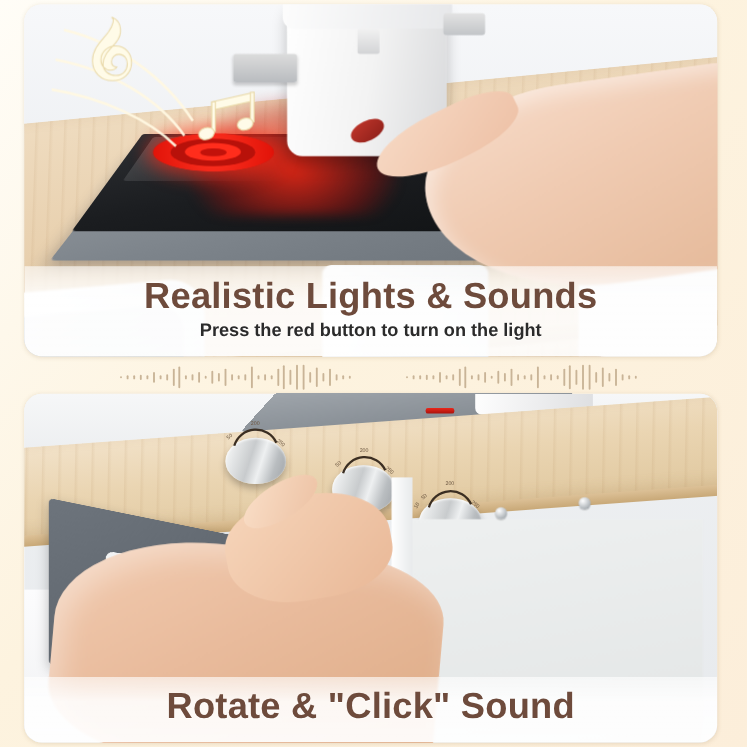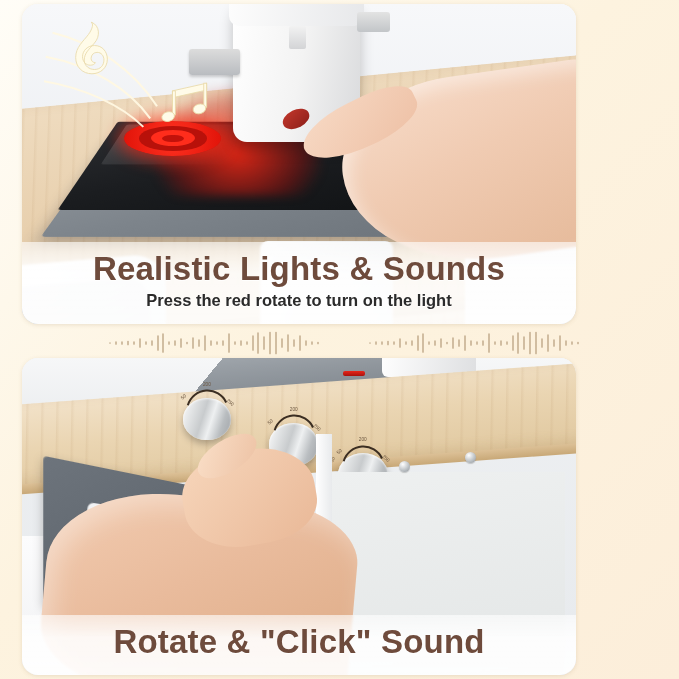--- a/index.html
+++ b/index.html
@@ -7,21 +7,21 @@
     width:679px;height:679px;overflow:hidden;
     background:#fdf4e2;
     font-family:"Liberation Sans", sans-serif;
     position:relative;
   }
   .stage{position:absolute;inset:0;background:
      linear-gradient(135deg,#fffdf7 0%,#fdf3df 45%,#fceeda 100%);}
 
   
   .panel{
-    position:absolute;left:22px;width:554px;
+    position:absolute;left:22px;width:630px;
     border-radius:16px;overflow:hidden;
     box-shadow:0 1px 4px rgba(150,120,80,.18);
     background:#fff;
   }
   #panel-top{top:4px;height:320px;}
   #panel-bottom{top:358px;height:317px;}
 
   .scene{position:absolute;inset:0;overflow:hidden;}
 
   
@@ -288,21 +288,21 @@
             <rect x="150" y="86" width="3.4" height="28"></rect>
             <rect x="186.6" y="77" width="3.4" height="28"></rect>
             <ellipse cx="145" cy="116" rx="7.5" ry="5.6" transform="rotate(-16 145 116)"></ellipse>
             <ellipse cx="181.6" cy="107" rx="7.5" ry="5.6" transform="rotate(-16 181.6 107)"></ellipse>
           </g>
         </svg>
       </div>
 
       <div class="caption">
         <div class="cap-title">Realistic Lights &amp; Sounds</div>
-        <div class="cap-sub">Press the red rotate to turn on the light</div>
+        <div class="cap-sub">Press the red button to turn on the light</div>
       </div>
     </div>
   </div>
 
   <svg id="divider" viewBox="0 0 679 26">
     <g stroke="#c9b497" stroke-width="1.7" stroke-linecap="round">
       <line x1="110" y1="13" x2="110" y2="13"></line>
         <line x1="116" y1="12" x2="116" y2="14"></line>
       <line x1="122" y1="12" x2="122" y2="14"></line>
         <line x1="128" y1="11.5" x2="128" y2="14.5"></line>

